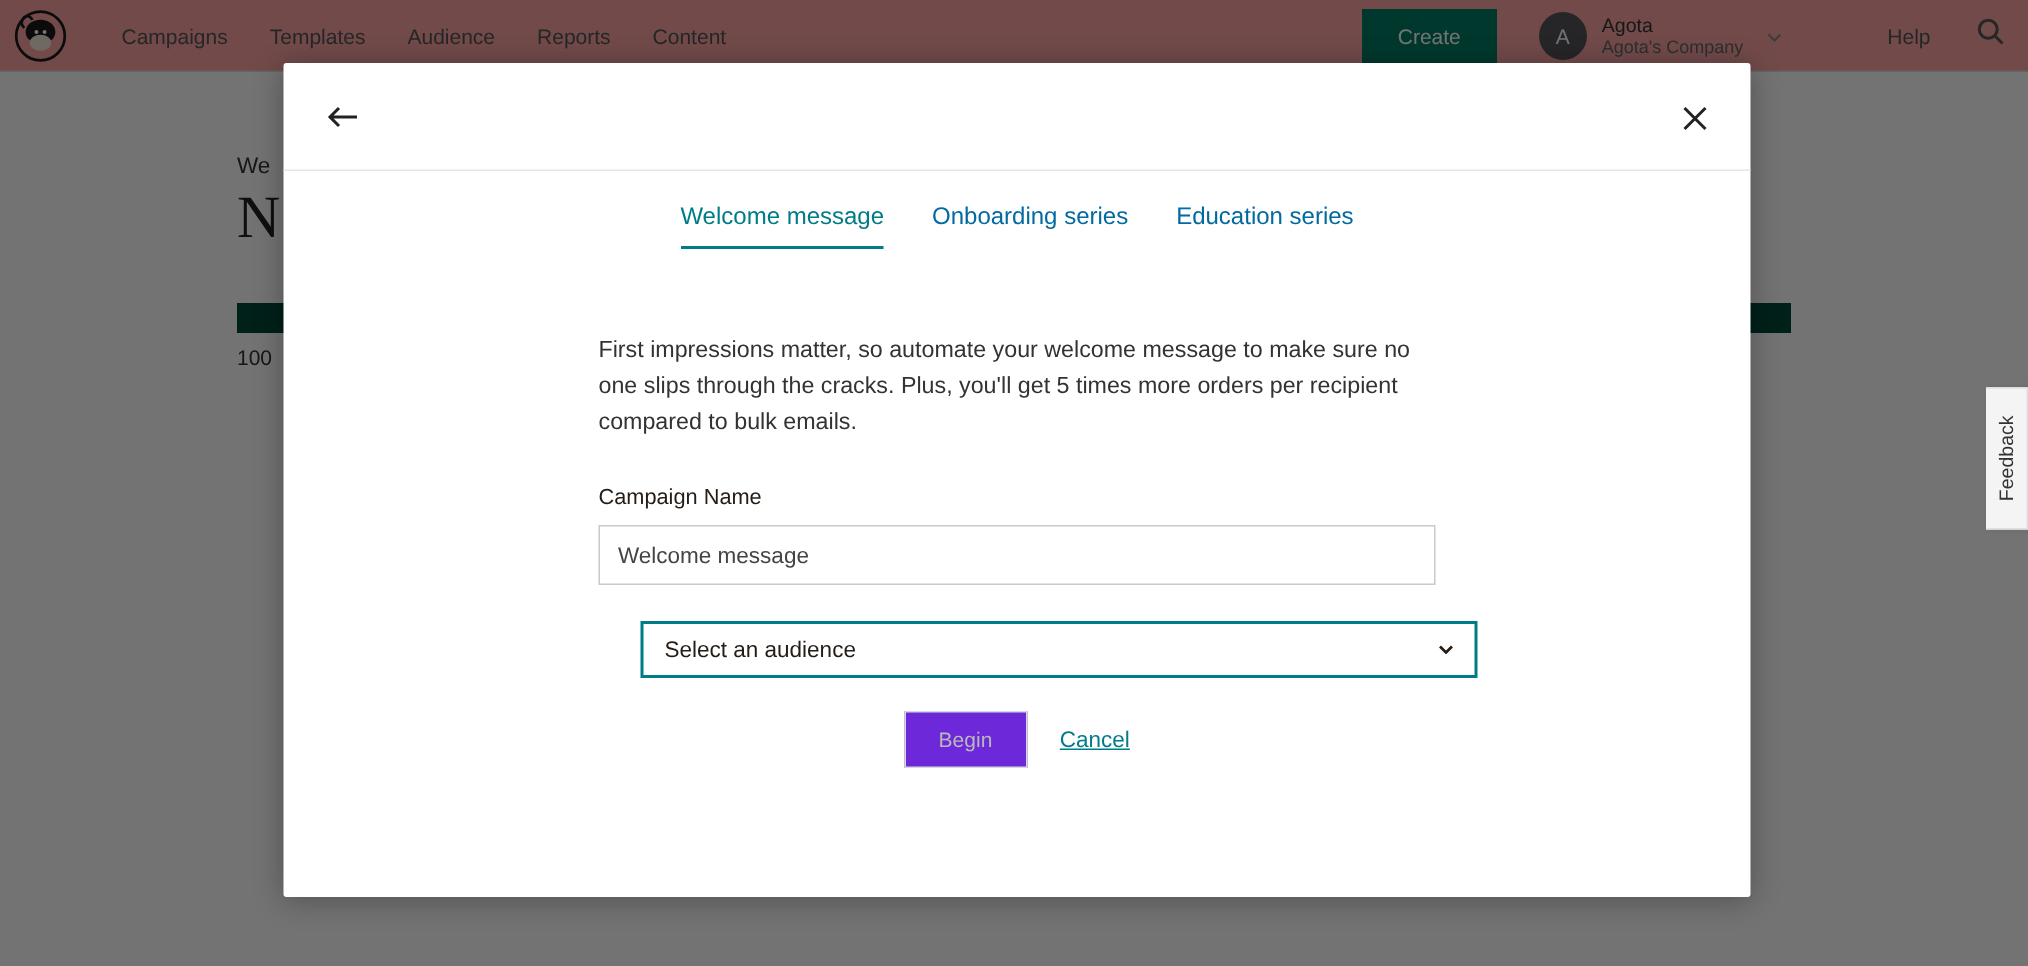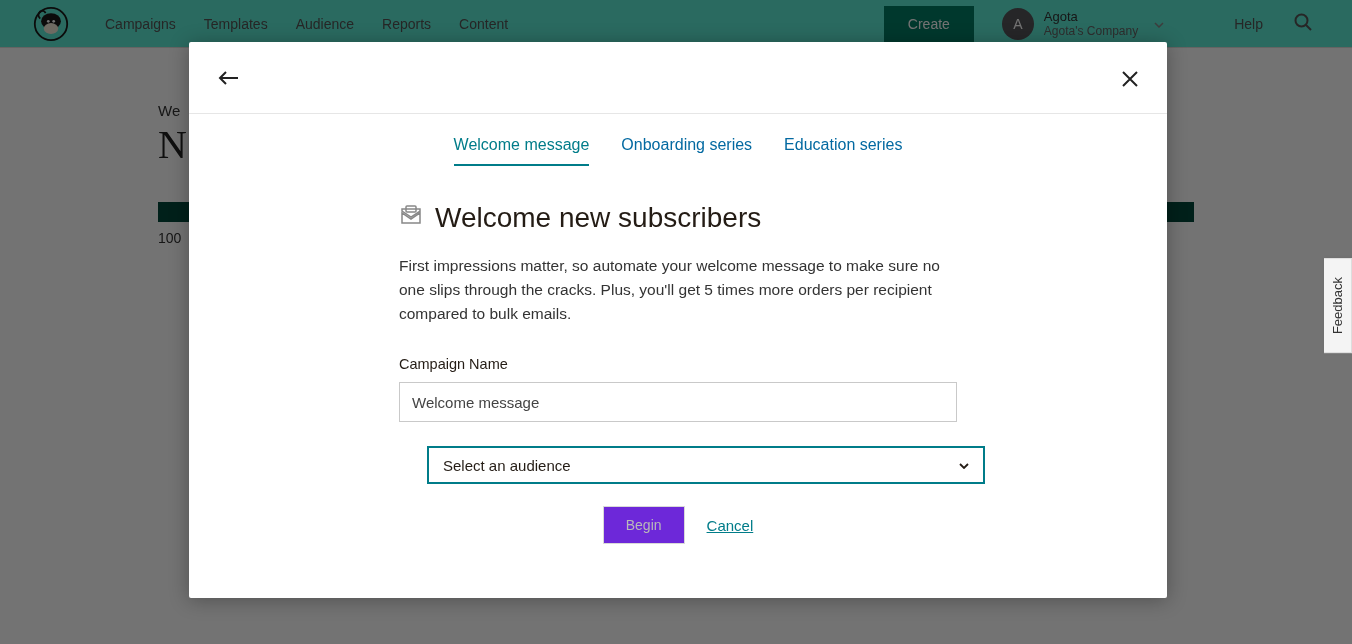--- a/index.html
+++ b/index.html
@@ -13,23 +13,23 @@
       height: 644px;
       overflow: hidden;
       position: relative;
       background: #fff;
     }
     
     .topnav {
       height: 48px;
       display: flex;
       align-items: center;
-      padding: 0 33px;
+      padding: 0 9px;
       border-bottom: 1px solid #dedddc;
-      background: #5eead4;
+      background: #fca5a5;
     }
     .logo {
       width: 36px;
       height: 36px;
       margin-right: 24px;
       display: flex;
       align-items: center;
     }
     .nav-links {
       display: flex;
@@ -362,29 +362,20 @@
         </svg>
     </span>
   </div>
   <div class="modal-body">
     <div class="tabs">
       <div class="tab active">Welcome message</div>
       <div class="tab">Onboarding series</div>
       <div class="tab">Education series</div>
     </div>
     <div class="content">
-      <div class="title-row">
-        <span>
-          <svg width="24" height="24" viewBox="0 0 24 24">
-              <path d="M3 9v10h18V9l-9 6-9-6zm0-2l9 6 9-6V5H3v2z" fill="none" stroke="#888" stroke-width="1.5"></path>
-              <rect x="7" y="2" width="10" height="6" rx="1" fill="none" stroke="#888" stroke-width="1.5"></rect>
-            </svg>
-        </span>
-        <h1 class="heading">Welcome new subscribers</h1>
-      </div>
       <p class="desc">First impressions matter, so automate your welcome message to make sure no one slips through the cracks. Plus, you'll get 5 times more orders per recipient compared to bulk emails.</p>
       <div class="field-label">Campaign Name</div>
       <input class="text-input" type="text" value="Welcome message" style="">
       <div class="select-box">
         <span class="select-text">Select an audience</span>
         <span class="select-chev">
           <svg width="10" height="6" viewBox="0 0 10 6">
               <path d="M1 1l4 4 4-4" fill="none" stroke="#241c15" stroke-width="1.8"></path>
             </svg>
         </span>

